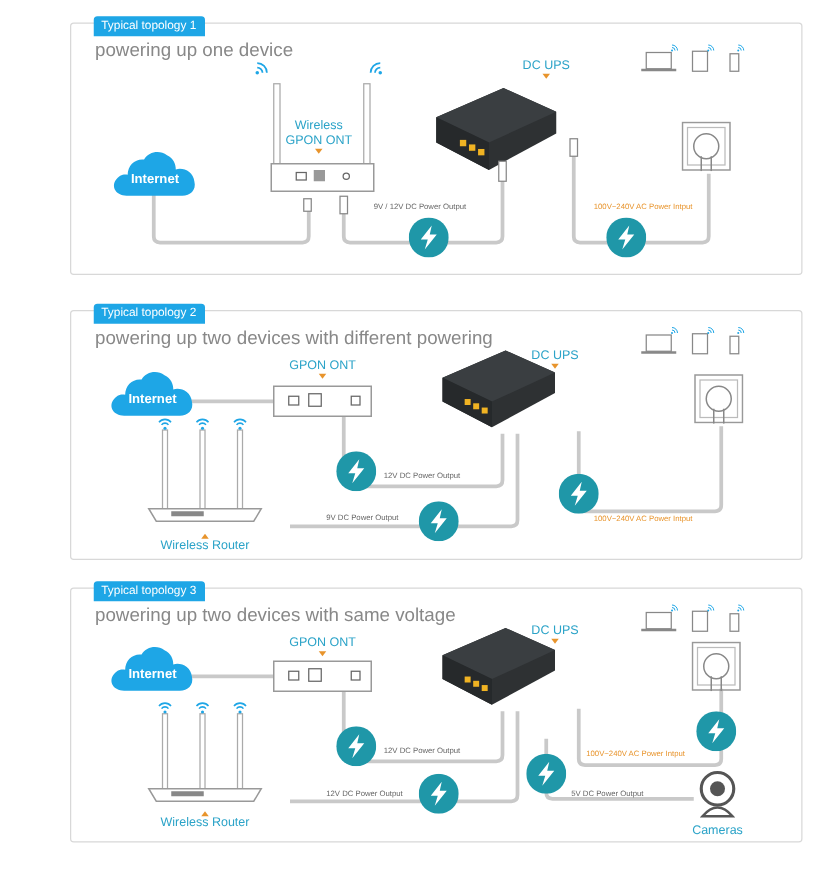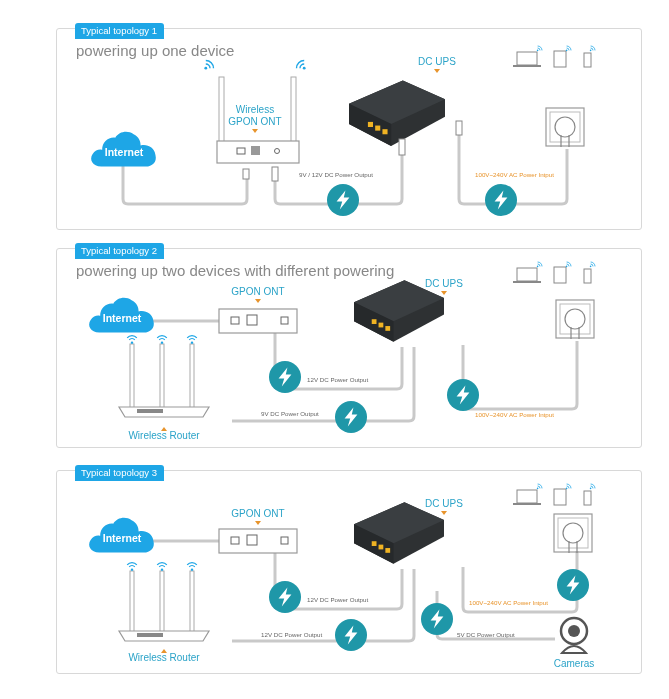--- a/index.html
+++ b/index.html
@@ -45,21 +45,21 @@
       <path d="M4 5 A11 11 0 0 1 15 16" stroke="#1ea6e6" stroke-width="2" fill="none"></path>
     </symbol>
     <symbol id="wifiup" viewBox="0 0 20 16">
       <circle cx="10" cy="14" r="1.8" fill="#1ea6e6"></circle>
       <path d="M6 10 A5 5 0 0 1 14 10" stroke="#1ea6e6" stroke-width="1.8" fill="none"></path>
       <path d="M3 7 A9 9 0 0 1 17 7" stroke="#1ea6e6" stroke-width="1.8" fill="none"></path>
     </symbol>
   </defs>
 </svg>
 
-<div class="panel" style="top:28px;height:200px;">
+<div class="panel" style="top:18px;height:200px;">
   <div class="tag">Typical topology 1</div>
   <div class="sub">powering up one device</div>
   <svg width="584" height="200">
 
     <path d="M66 128 L66 170 Q66 175 71 175 L185 175 Q190 175 190 170 L190 145" fill="none" stroke="#c9c9c9" stroke-width="3"></path>
     <path d="M218 150 L218 170 Q218 175 223 175 L340 175 Q345 175 345 170 L345 125" fill="none" stroke="#c9c9c9" stroke-width="3"></path>
     <path d="M402 104 L402 170 Q402 175 407 175 L505 175 Q510 175 510 170 L510 120" fill="none" stroke="#c9c9c9" stroke-width="3"></path>
 
     <use href="#cloud" x="32" y="100" width="70" height="40"></use>
     <text class="lbl-cloud" x="67" y="127" text-anchor="middle">Internet</text>
@@ -144,20 +144,21 @@
     <rect x="497" y="18" width="12" height="16" fill="#fff" stroke="#888"></rect>
     <rect x="527" y="20" width="7" height="14" fill="#fff" stroke="#888"></rect>
     <use href="#wifi" x="479" y="11" width="8" height="8"></use>
     <use href="#wifi" x="508" y="11" width="8" height="8"></use>
     <use href="#wifi" x="532" y="11" width="8" height="8"></use>
   </svg>
 </div>
 
 <div class="panel" style="top:470px;height:202px;">
   <div class="tag">Typical topology 3</div>
+  <div class="sub">powering up two devices with same voltage</div>
   <svg width="584" height="202">
     <path d="M90 70 L162 70" stroke="#c9c9c9" stroke-width="3" fill="none"></path>
     <path d="M218 82 L218 133 Q218 138 223 138 L340 138 Q345 138 345 133 L345 98" fill="none" stroke="#c9c9c9" stroke-width="3"></path>
     <path d="M175 170 L352 170 Q357 170 357 165 L357 98" fill="none" stroke="#c9c9c9" stroke-width="3"></path>
     <path d="M406 96 L406 136 Q406 141 411 141 L515 141 Q520 141 520 136 L520 80" fill="none" stroke="#c9c9c9" stroke-width="3"></path>
     <path d="M380 120 L380 163 Q380 168 385 168 L498 168" fill="none" stroke="#c9c9c9" stroke-width="3"></path>
     <use href="#cloud" x="30" y="44" width="70" height="40"></use>
     <text class="lbl-cloud" x="65" y="71" text-anchor="middle">Internet</text>
     <rect x="162" y="58" width="78" height="24" fill="#fff" stroke="#999" stroke-width="1.2"></rect>
     <rect x="174" y="66" width="8" height="7" fill="none" stroke="#666"></rect>

